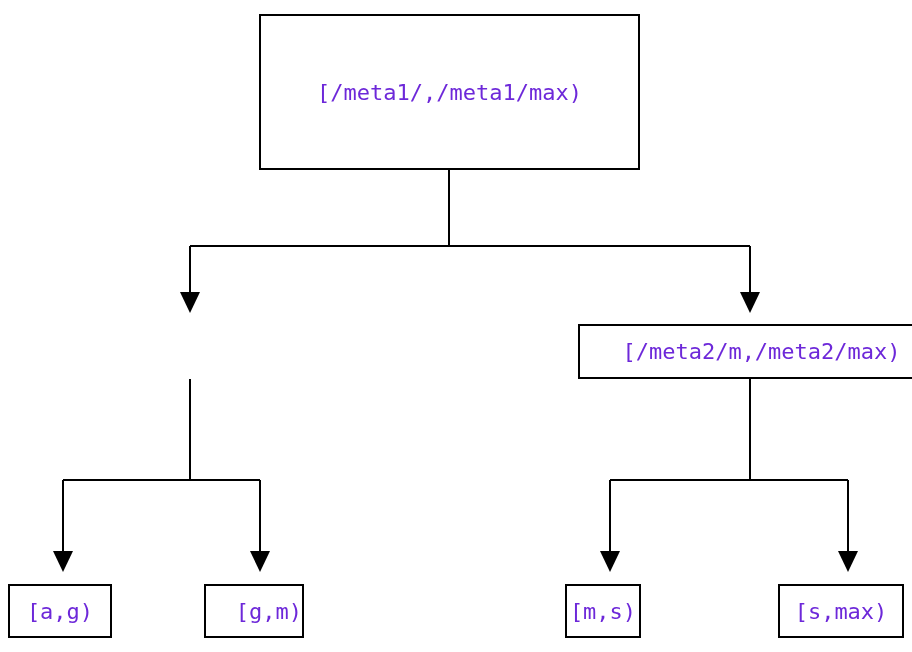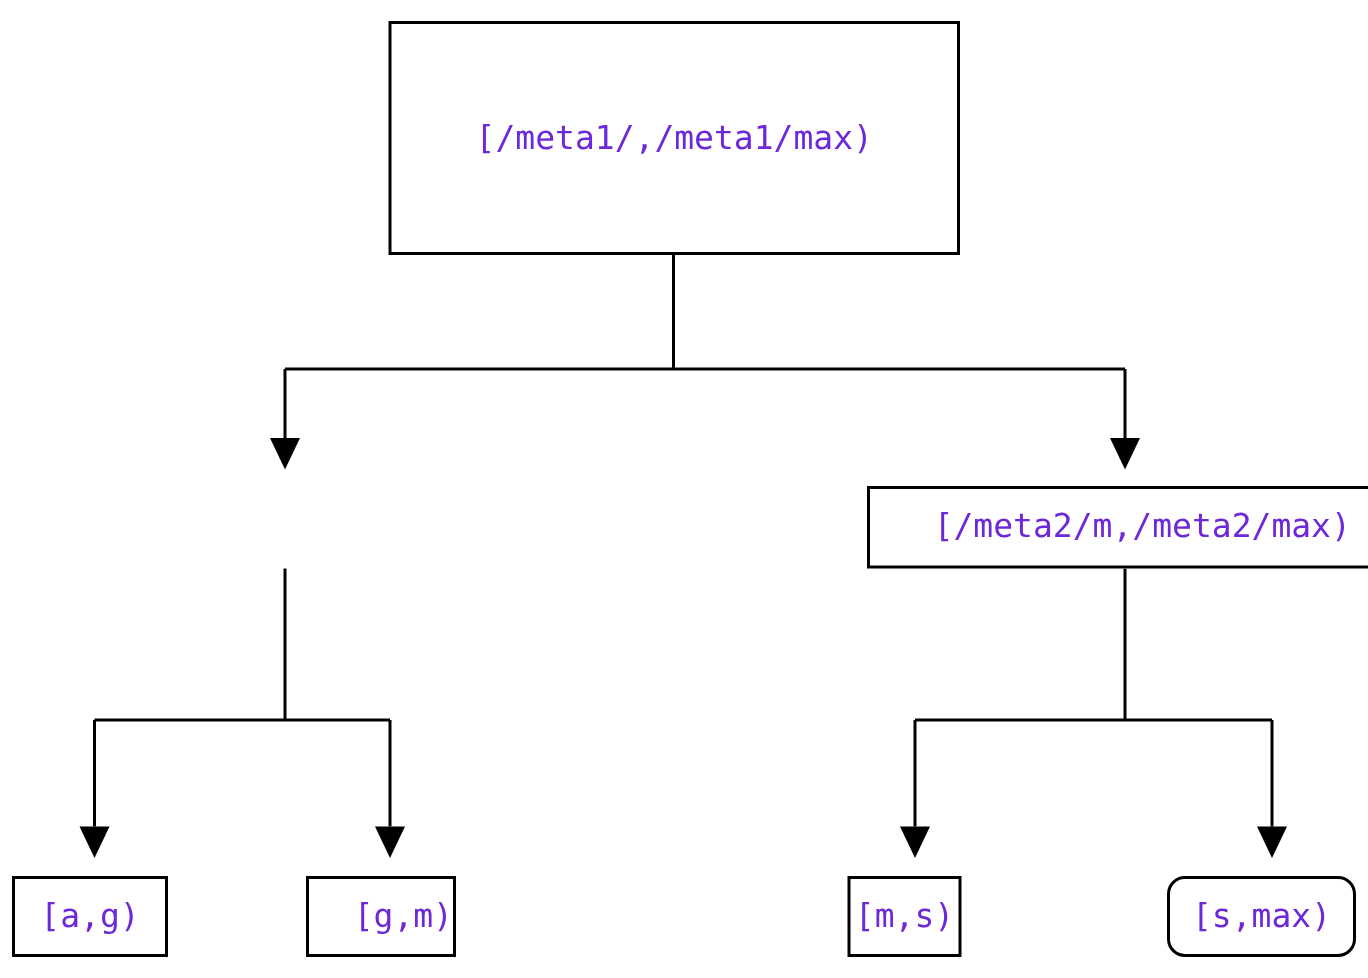--- a/index.html
+++ b/index.html
@@ -34,21 +34,21 @@
     font-size: 22px;
     letter-spacing: 0;
     white-space: pre;
   }
   #node-root       { left: 259px; top: 14px;  width: 381px; height: 156px; }
   #node-meta2-low  { left: 22px;  top: 324px; width: 322px; height: 55px; }
   #node-meta2-high { left: 578px; top: 324px; width: 367px; height: 55px; }
   #node-leaf-ag    { left: 8px;   top: 584px; width: 104px; height: 54px; }
   #node-leaf-gm    { left: 204px; top: 584px; width: 100px; height: 54px; justify-content: flex-end; }
   #node-leaf-ms    { left: 553px; top: 584px; width: 76px; height: 54px; margin-left: 12px; }
-  #node-leaf-smax  { left: 778px; top: 584px; width: 126px; height: 54px; border-radius: 12px; }
+  #node-leaf-smax  { left: 778px; top: 584px; width: 126px; height: 54px; }
 </style>
 </head>
 <body>
 
 <div class="canvas">
 
   <svg class="edges-layer" width="912" height="652" viewBox="0 0 912 652" xmlns="http://www.w3.org/2000/svg">
 
     <path d="M449,170 V246 M190,246 H750 M190,246 V292 M750,246 V292" fill="none" stroke="#000000" stroke-width="2"></path>
     <polygon points="180,292 200,292 190,313" fill="#000000"></polygon>

